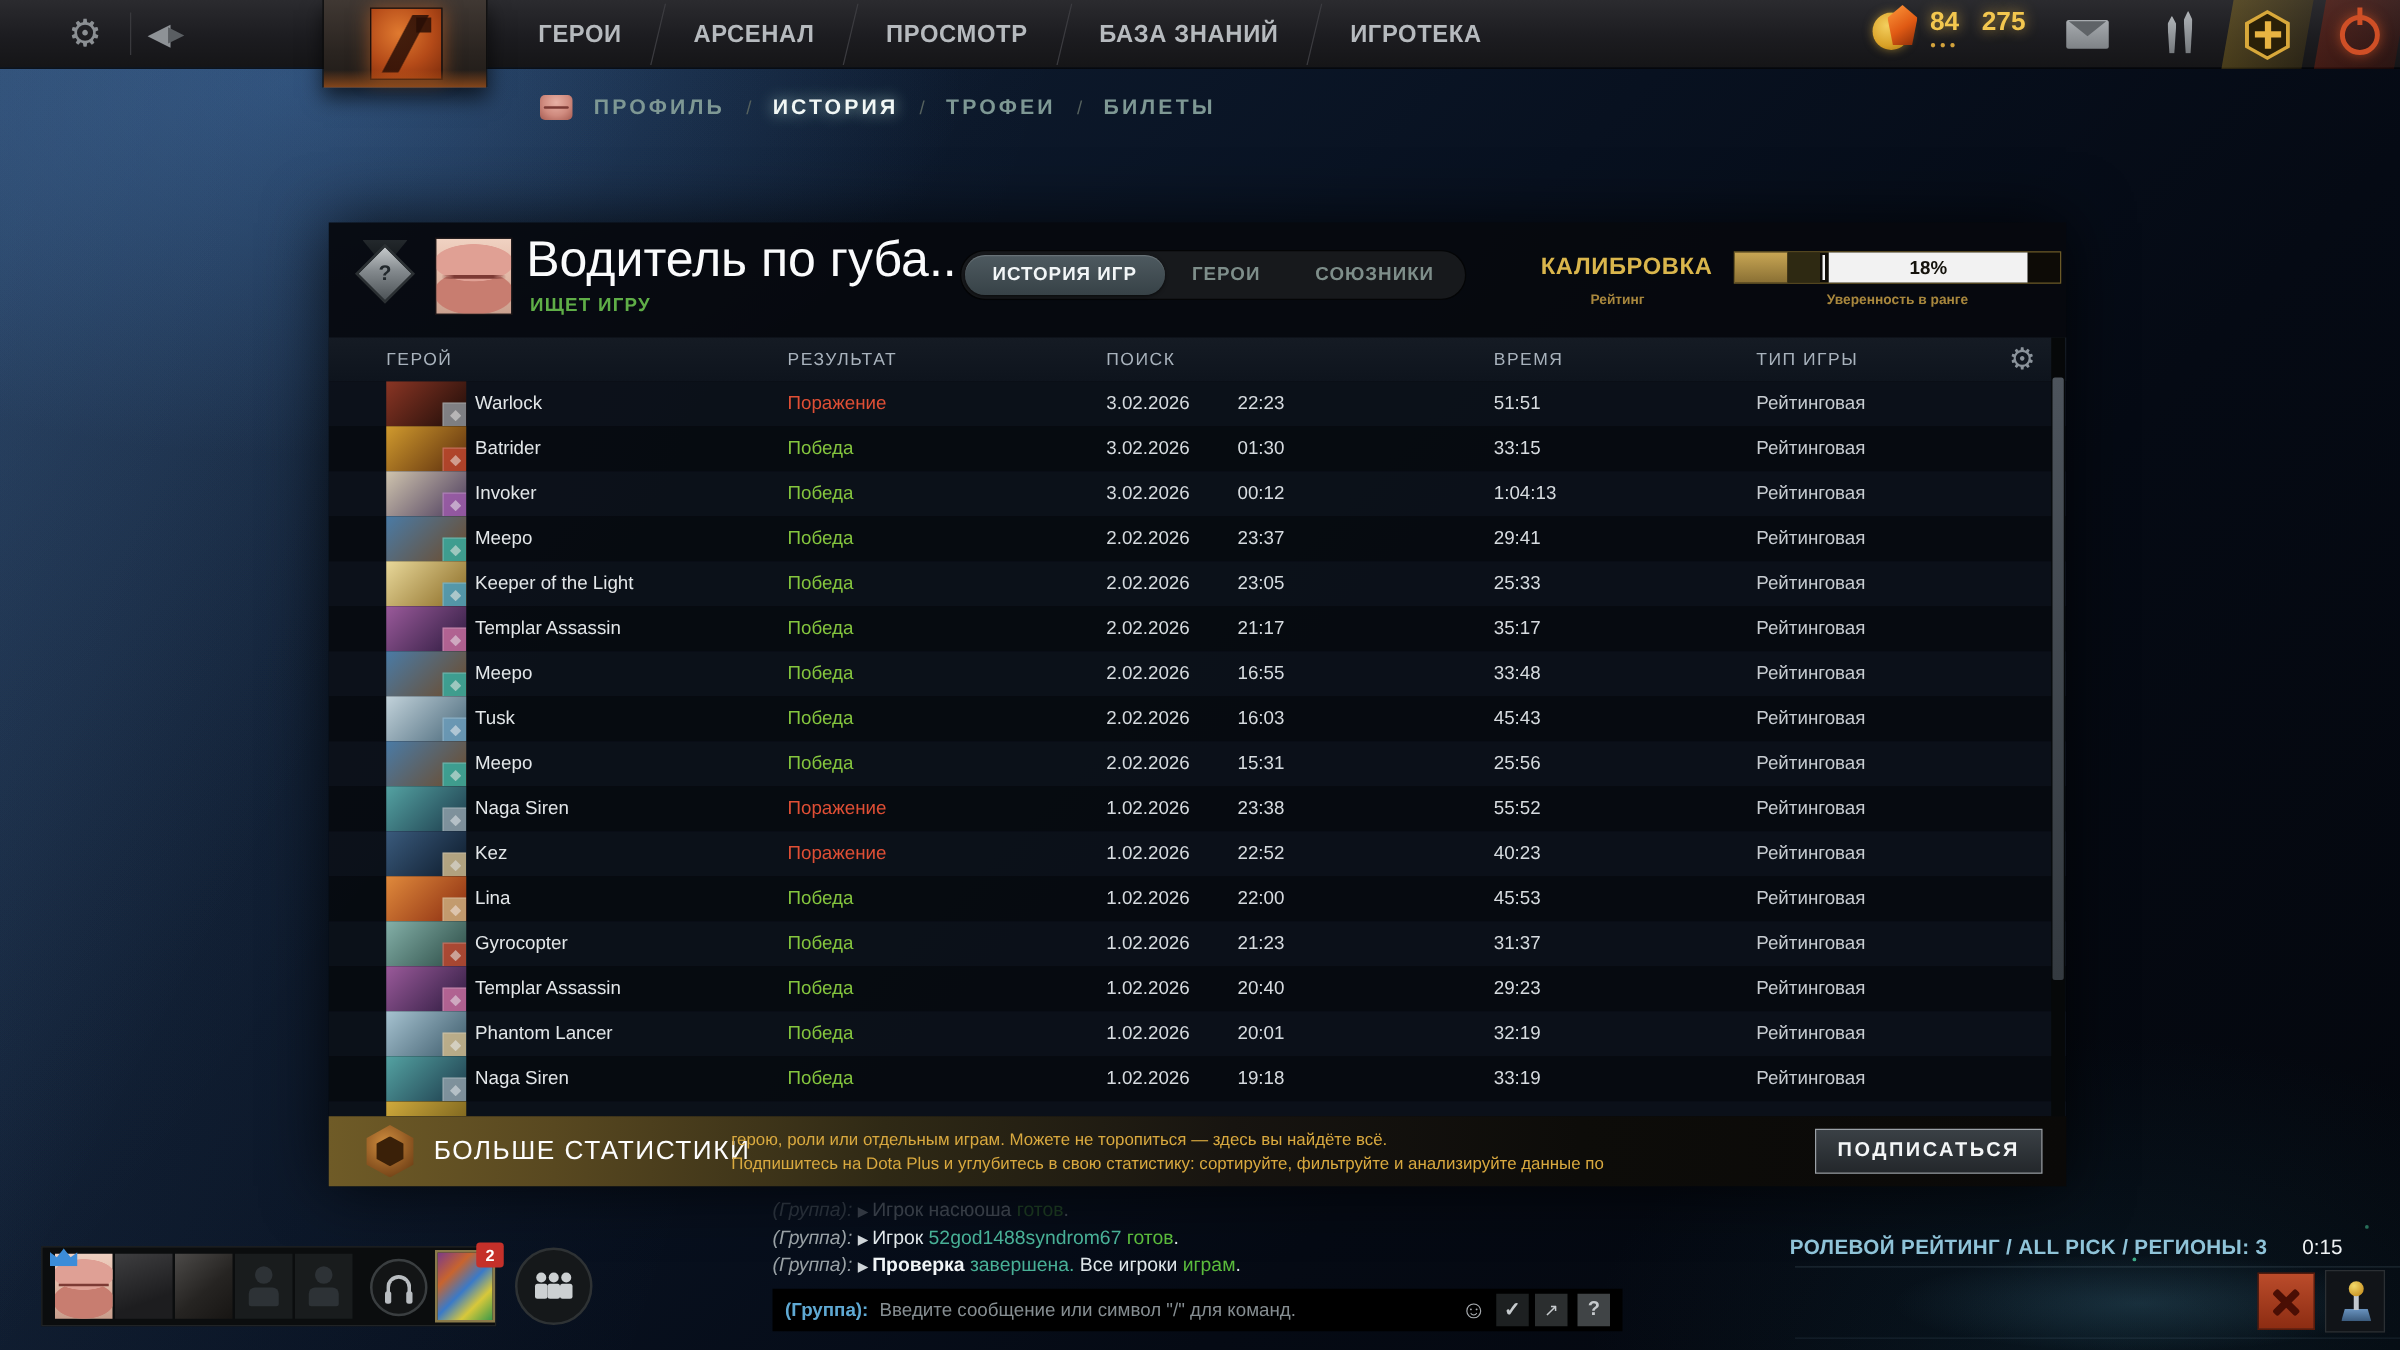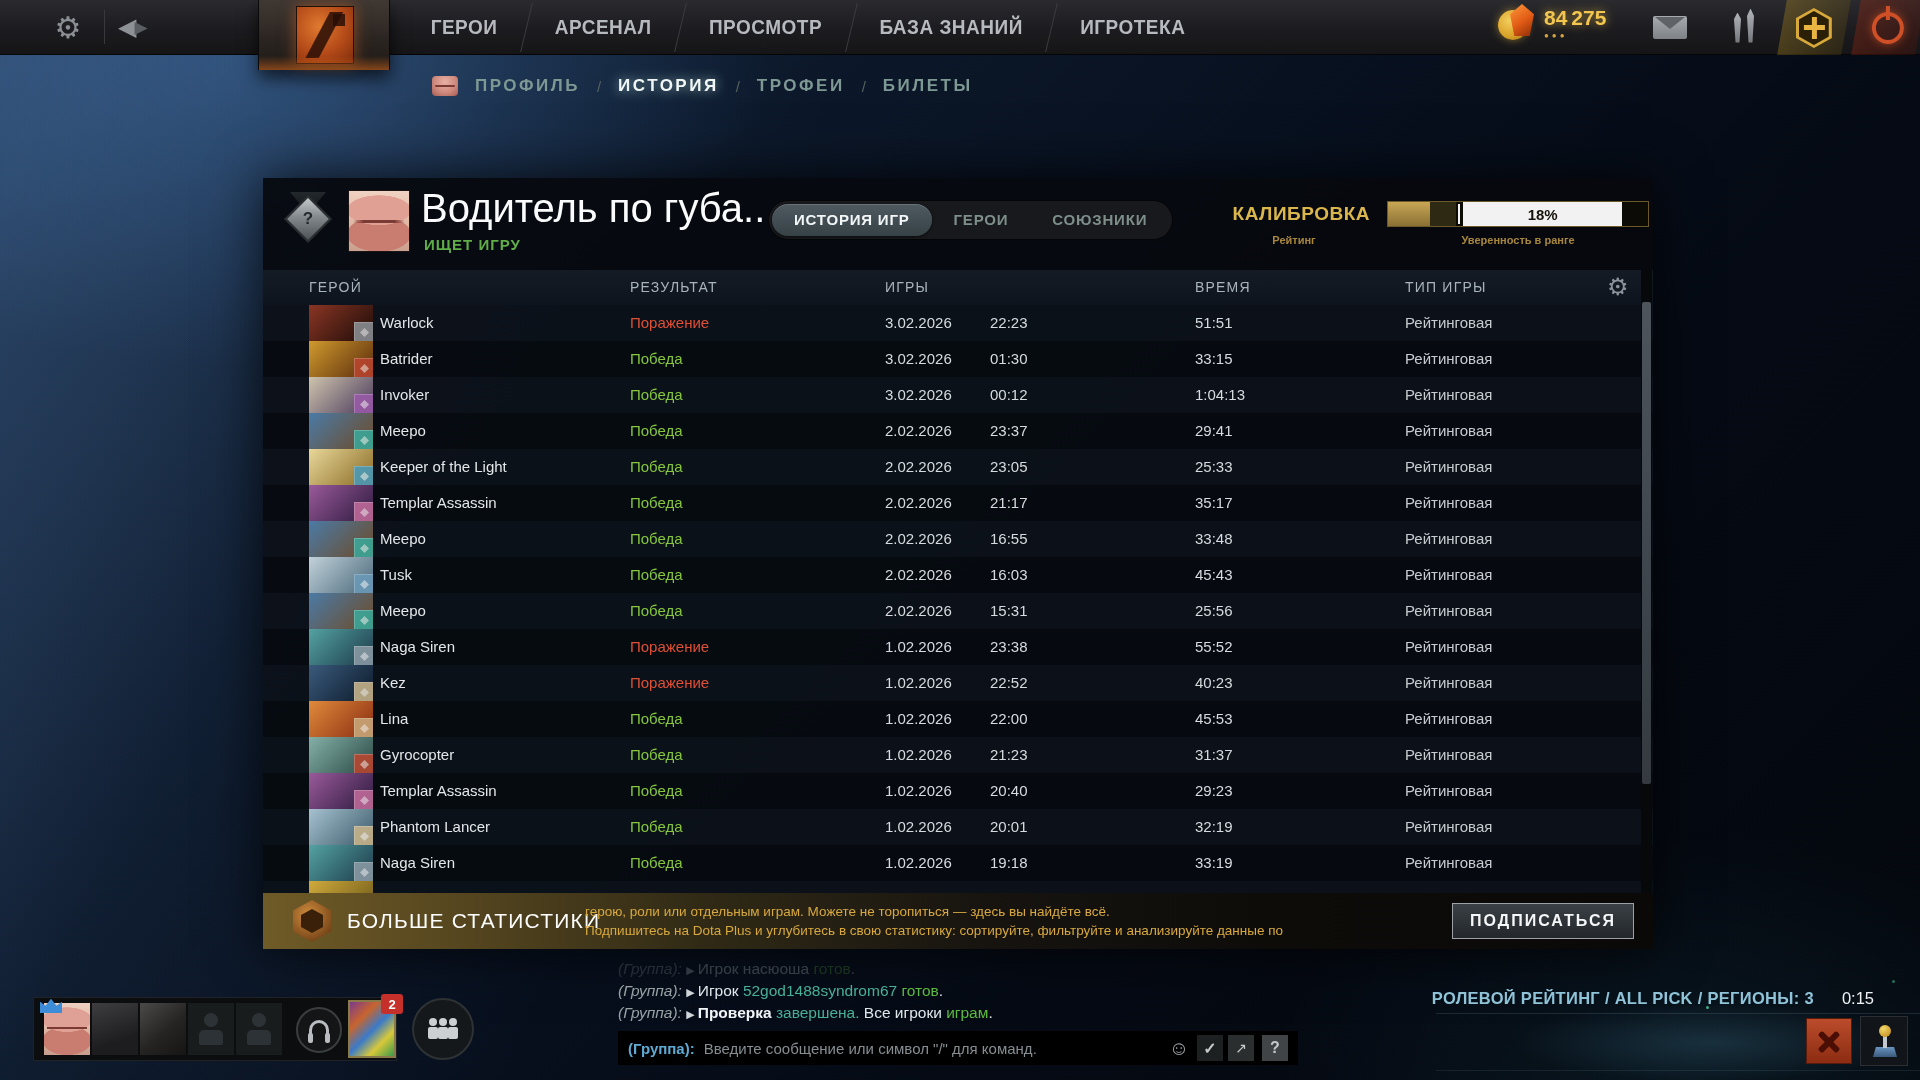--- a/index.html
+++ b/index.html
@@ -53,21 +53,21 @@
 
   .currency { position:absolute; left:1498px; top:6px; display:flex; align-items:center; cursor:pointer; }
   .coin { position:relative; width:30px; height:30px; margin-top:4px; border-radius:50%;
     background:radial-gradient(circle at 38% 35%, #f4cf5e, #d8a026 60%, #9a6a10);
     box-shadow:0 0 8px rgba(240,190,60,.5); }
   .shard { position:absolute; left:12px; top:-2px; width:24px; height:32px;
     background:linear-gradient(145deg, #ff9a3c, #e05a14 55%, #8a2c08);
     clip-path:polygon(50% 0, 100% 32%, 82% 100%, 18% 100%, 0 32%);
     box-shadow:0 0 6px rgba(255,140,40,.6); }
   .cur-vals { margin-left:16px; text-align:left; }
-  .cur-num { display:flex; gap:4px; font-size:21px; font-weight:bold; color:#f3c74f;
+  .cur-num { display:flex; gap:18px; font-size:21px; font-weight:bold; color:#f3c74f;
     text-shadow:0 0 10px rgba(240,190,70,.7); }
   .cur-dots { font-size:8px; color:#d2a23c; letter-spacing:3px; margin-top:1px; }
 
   .tb-icon { position:absolute; top:0; height:55px; display:flex; align-items:center; justify-content:center; cursor:pointer; }
   .mail-btn { left:1642px; width:56px; }
   .envelope { position:relative; width:34px; height:23px; background:linear-gradient(#a8acb0,#7e8286); border-radius:2px; }
   .envelope::before { content:''; position:absolute; left:2px; top:1px; width:0; height:0;
     border-left:15px solid transparent; border-right:15px solid transparent; border-top:12px solid #5f6367; }
   .armory-btn { left:1716px; width:56px; }
   .dagger { width:7px; height:30px; background:linear-gradient(#b0b4b8,#74787c); margin:0 3px;
@@ -368,21 +368,21 @@
       <div class="calib-white">
         <span class="calib-pct">18%</span>
       </div>
     </div>
     <div class="calib-sub left">Рейтинг</div>
     <div class="calib-sub right">Уверенность в ранге</div>
 
     <div class="thead">
       <div class="hcell h-hero">ГЕРОЙ</div>
       <div class="hcell h-result">РЕЗУЛЬТАТ</div>
-      <div class="hcell h-date">ИГРЫ</div>
+      <div class="hcell h-date">ПОИСК</div>
       <div class="hcell h-time">ВРЕМЯ</div>
       <div class="hcell h-mode">ТИП ИГРЫ</div>
       <div class="thead-gear">⚙</div>
     </div>
     <div class="tbody">
         <div class="trow">
           <div class="hicon" style="background: linear-gradient(135deg, rgb(138, 53, 36), rgb(28, 12, 8));">
             <div class="hbadge" style="background: rgb(138, 143, 148);"></div>
           </div>
           <div class="tcell c-hero">Warlock</div>

